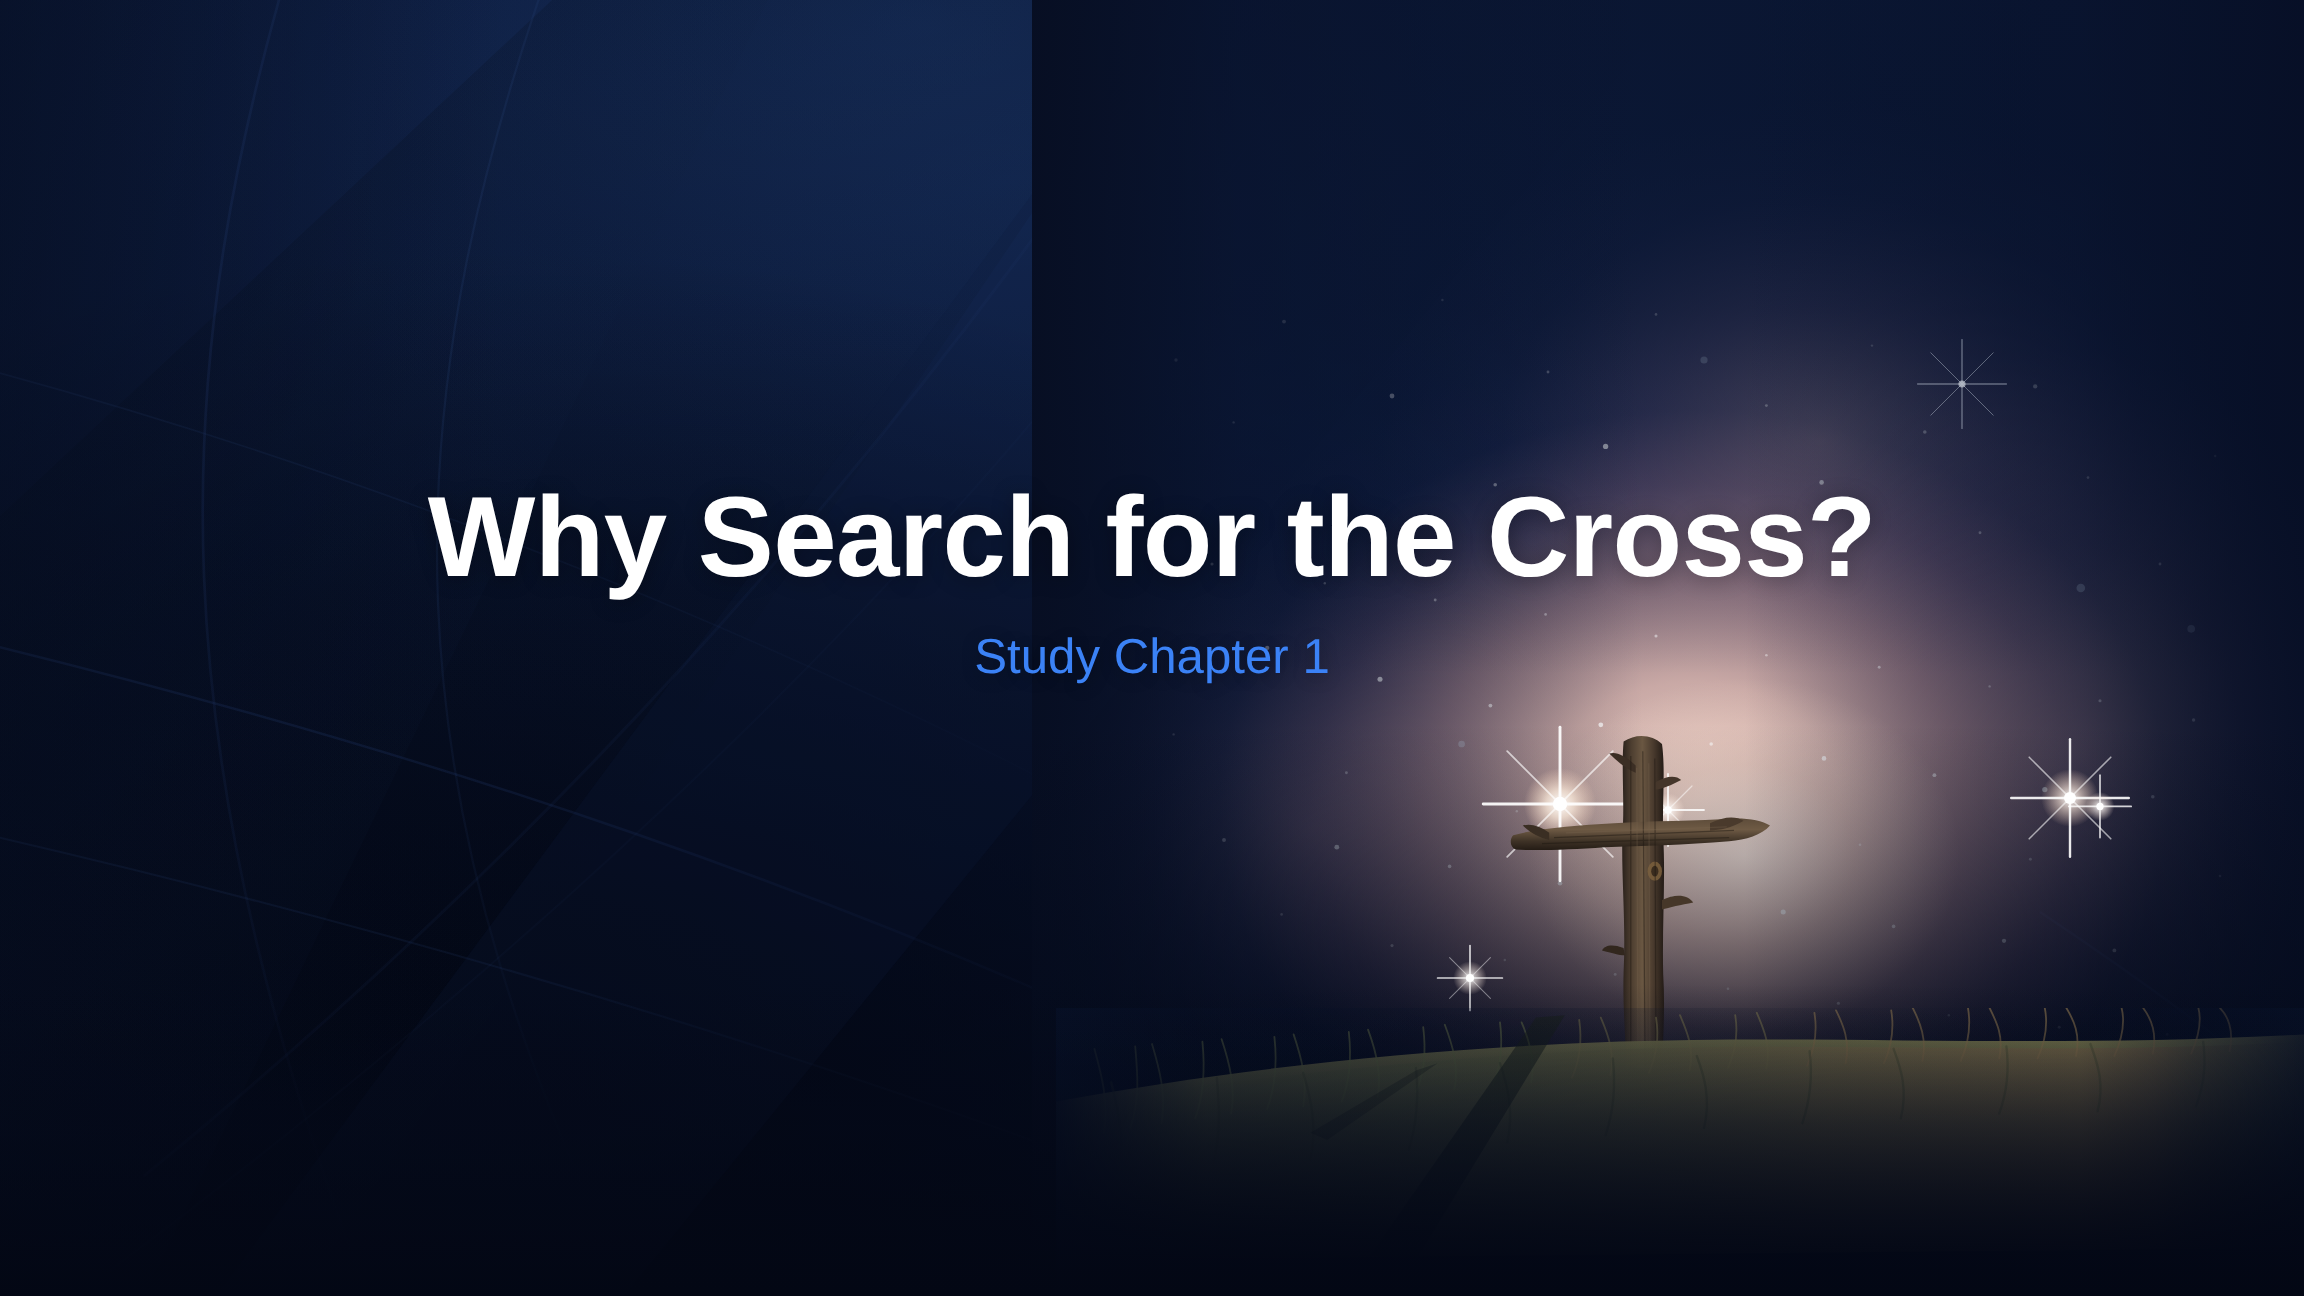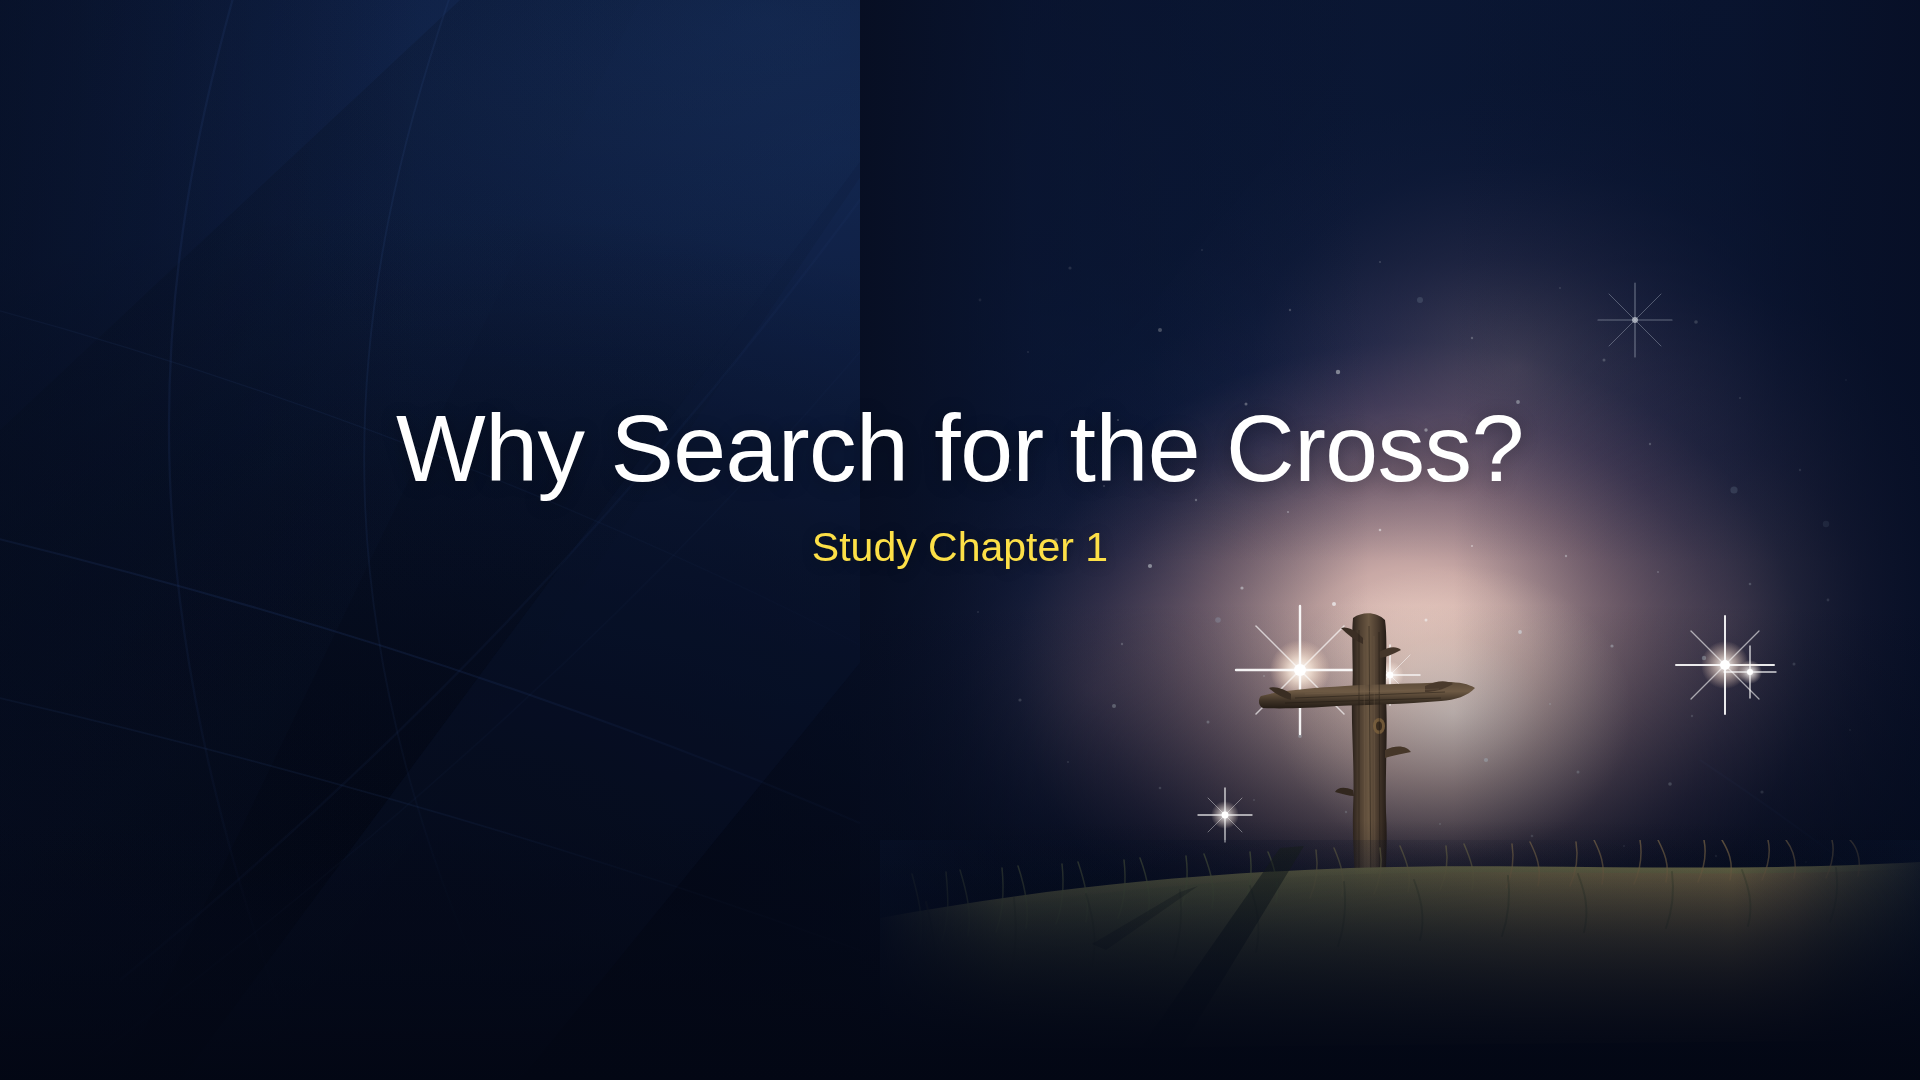--- a/index.html
+++ b/index.html
@@ -155,30 +155,30 @@
     left: 0;
     top: 398px;
     width: 1920px;
     text-align: center;
     z-index: 40;
   }
   .slide-title {
     margin: 0;
     color: #ffffff;
     font-family: "Liberation Sans", sans-serif;
-    font-weight: 400;
+    font-weight: 700;
     font-size: 95px;
     line-height: 1.06;
     letter-spacing: -0.5px;
     text-shadow: 0 2px 18px rgba(0,0,0,0.30);
     white-space: nowrap;
   }
   .slide-subtitle {
     margin: 24px 0 3px 0;
-    color: #fde047;
+    color: #3b82f6;
     font-family: "Liberation Sans", sans-serif;
     font-weight: 400;
     font-size: 41px;
     line-height: 1.2;
     letter-spacing: 0px;
     text-shadow: 0 2px 14px rgba(0,0,0,0.30);
     white-space: nowrap;
   }
 </style>
 </head>

